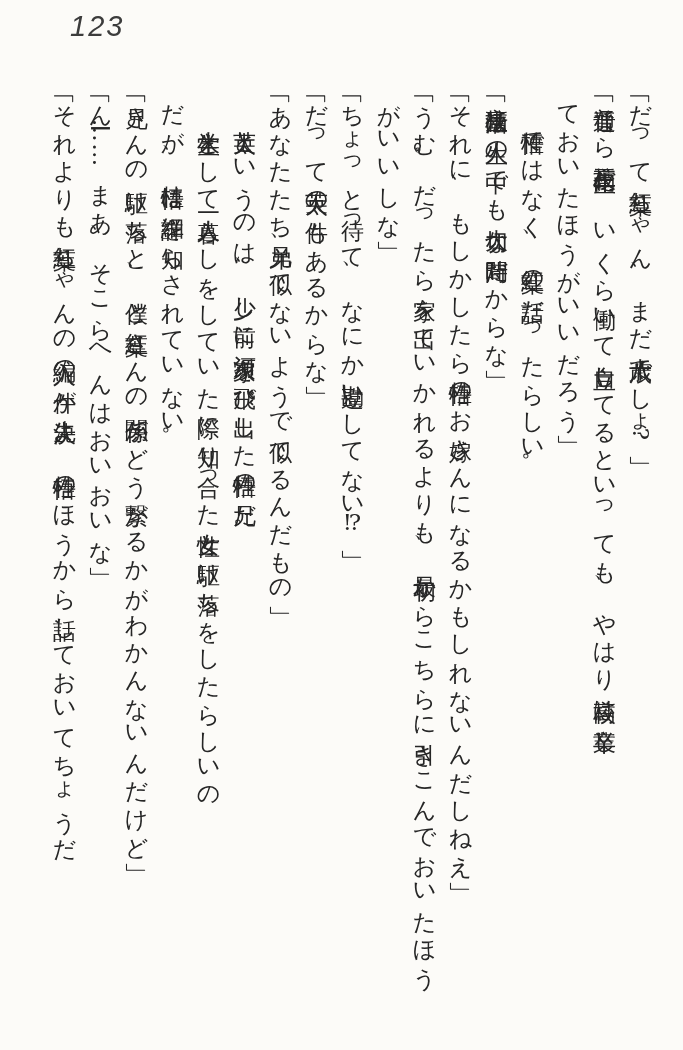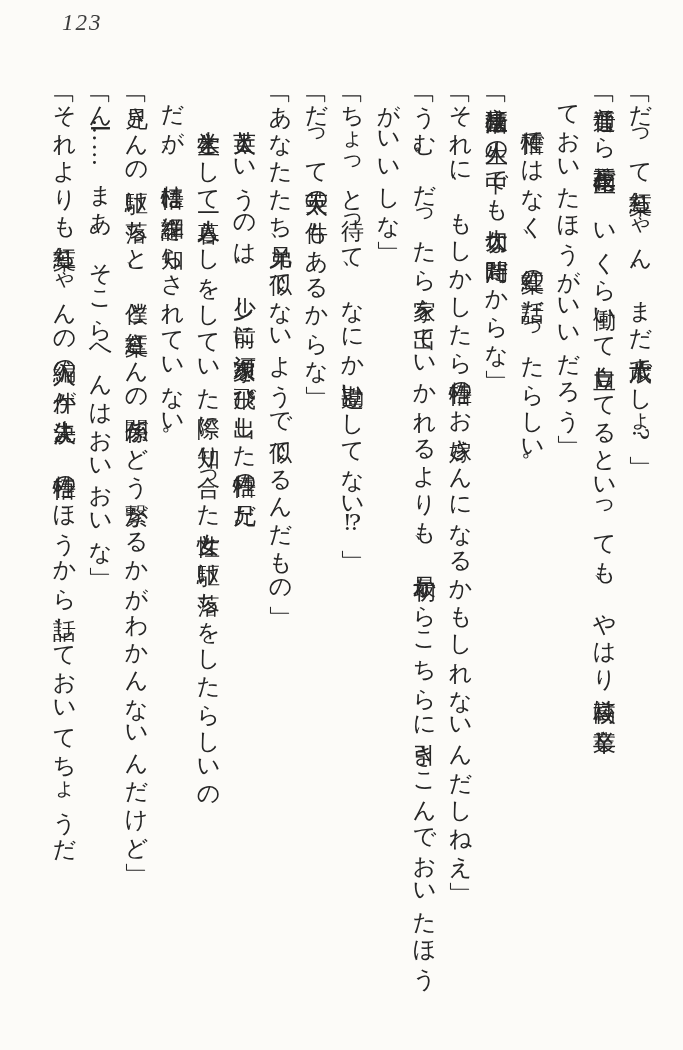--- a/index.html
+++ b/index.html
@@ -13,24 +13,24 @@
     position: relative;
     overflow: hidden;
   }
   .page {
     position: absolute;
     inset: 0;
   }
   .page-number {
     position: absolute;
     top: 10px;
-    left: 62px;
-    font-family: Liberation Serif, serif;
+    left: 70px;
+    font-family: Liberation Sans, sans-serif;
     font-style: italic;
-    font-size: 23px;
+    font-size: 29px;
     letter-spacing: 2px;
     color: #3c3c3c;
   }
   .text-area {
     position: absolute;
     top: 88px;
     right: 24px;
     width: 616px;
     height: 936px;
     writing-mode: vertical-rl;

